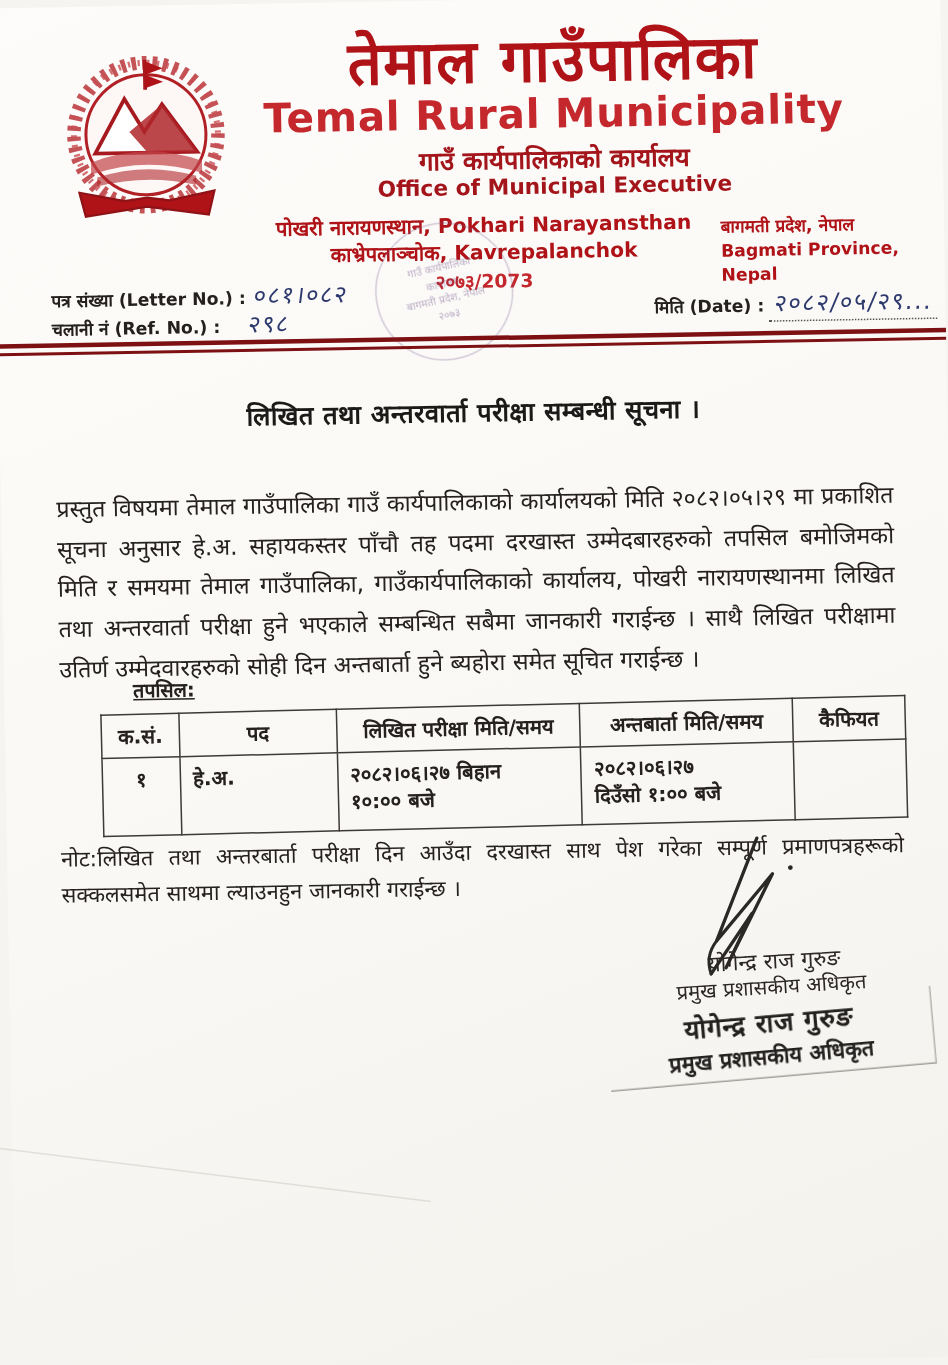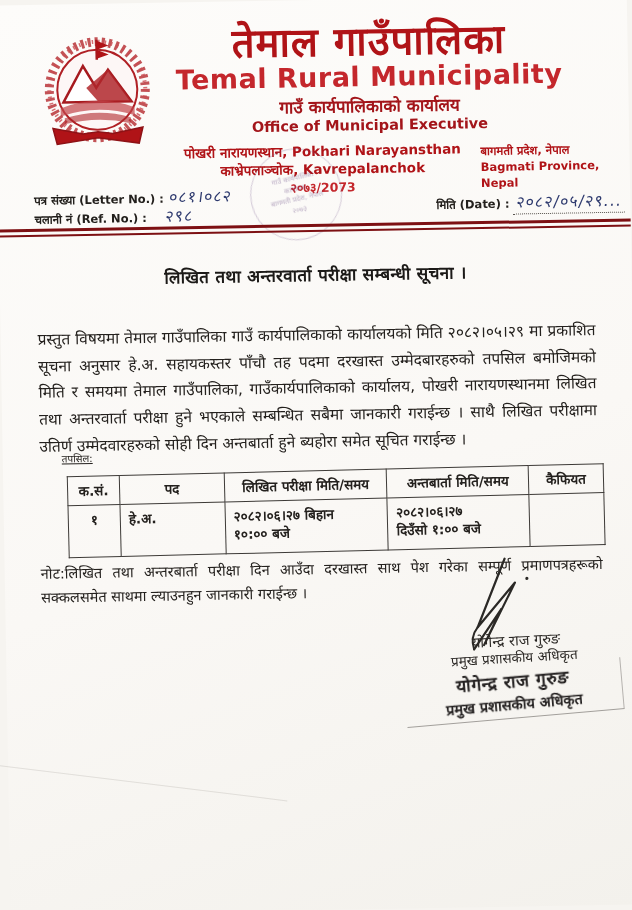--- a/index.html
+++ b/index.html
@@ -47,21 +47,21 @@
   .date-line { position:absolute; left:438px; top:194px; }
   .date-line .hand { border-bottom:1.5px dotted #5a5550; padding:0 4px 1px 2px; }
   
   .rule { position:absolute; left:0; top:224px; width:632px; height:8px;
           border-top:3px solid #7d1013; border-bottom:2px solid #7d1013; }
   
   .subject { position:absolute; left:0; top:263px; width:632px; text-align:center;
              font-size:17px; font-weight:bold; color:#1c1a18; letter-spacing:.3px; }
   .body-par { position:absolute; left:37px; top:322px; width:558px;
               font-size:15.5px; color:#24211e; line-height:1.72; text-align:justify; }
-  .tapasil { position:absolute; left:59px; top:447px; font-size:10px; font-weight:normal;
+  .tapasil { position:absolute; left:86px; top:447px; font-size:13px; font-weight:bold;
              color:#24211e; text-decoration:underline; }
   
   table.sched { position:absolute; left:64px; top:470px; width:537px;
                 border-collapse:collapse; transform:rotate(-.4deg); }
   table.sched th, table.sched td { border:1.6px solid #3d3a37; color:#24211e; }
   table.sched th { font-size:13.5px; font-weight:bold; padding:5px 4px; text-align:center; }
   table.sched td { font-size:13.5px; font-weight:bold; padding:5px 8px; vertical-align:top;
                    white-space:pre-line; height:52px; }
   .c-sn{width:52px;} .c-post{width:105px;} .c-written{width:163px;} .c-int{width:142px;} .c-rem{width:75px;}
   td.center{ text-align:center; }

